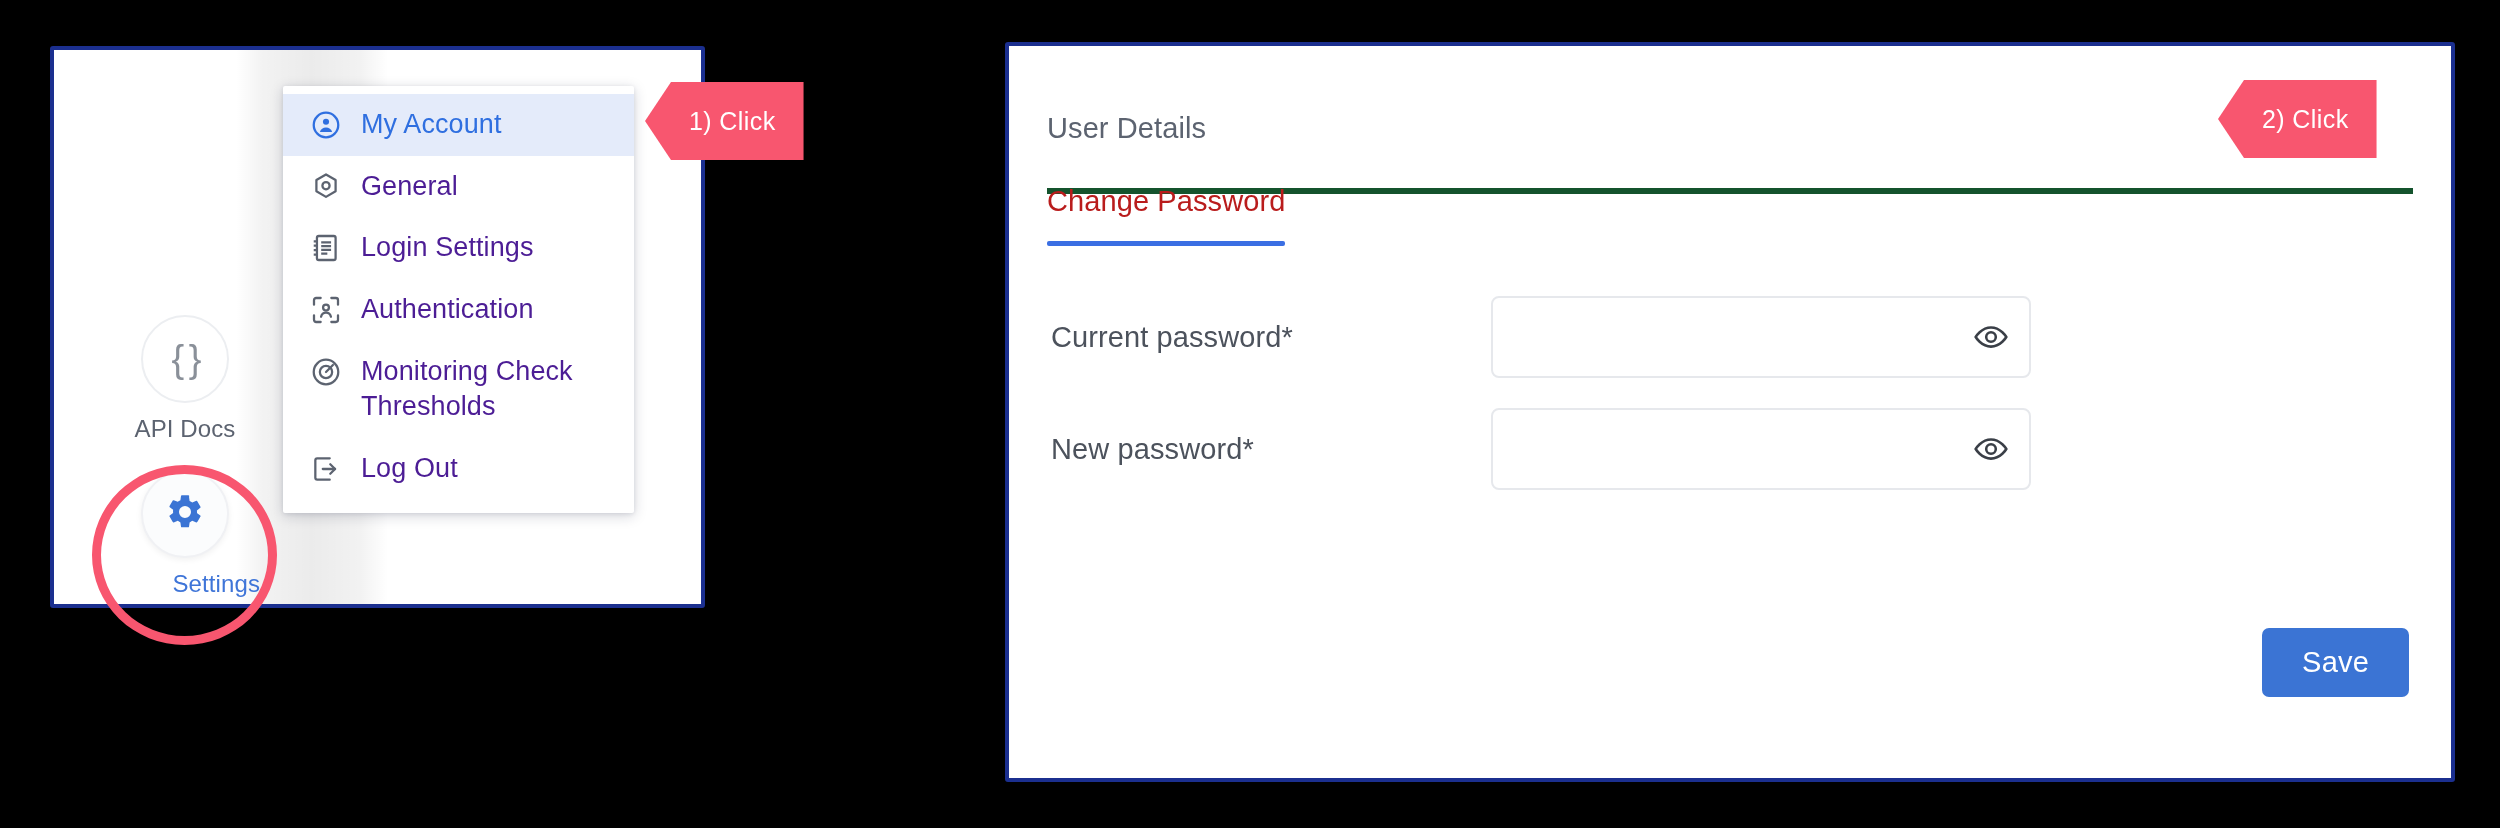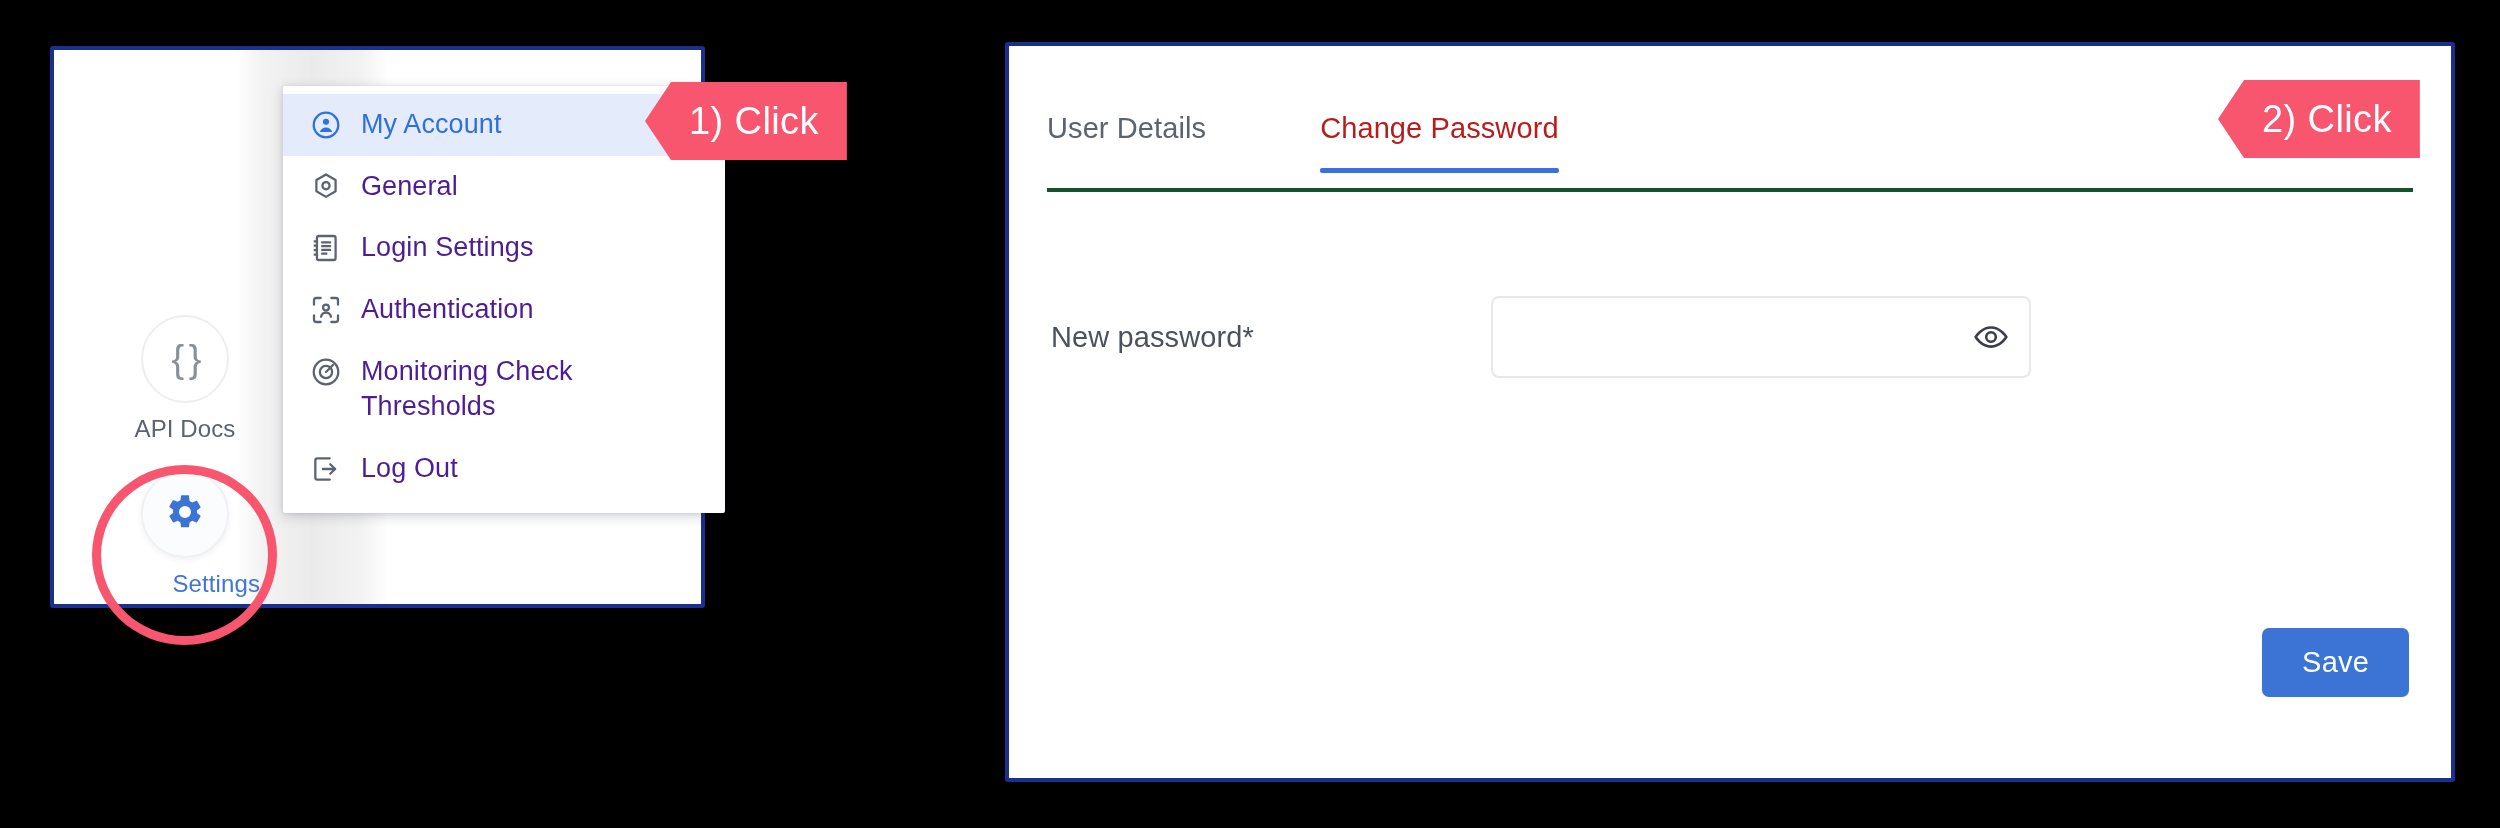--- a/index.html
+++ b/index.html
@@ -99,21 +99,21 @@
     border-radius: 50%;
     box-sizing: border-box;
     pointer-events: none;
   }
 
   
   #settings-menu {
     position: absolute;
     left: 229px;
     top: 36px;
-    width: 442px;
+    width: 351px;
     background: #ffffff;
     box-shadow: 0 3px 14px rgba(20,30,60,0.18), 0 1px 4px rgba(20,30,60,0.10);
     border-radius: 2px;
     padding: 8px 0 14px 0;
     box-sizing: border-box;
   }
   .menu-item {
     display: flex;
     align-items: flex-start;
     padding: 13px 20px 13px 26px;
@@ -152,23 +152,24 @@
     background: #ffffff;
     border: 4px solid #1b2f8f;
     border-radius: 3px;
     box-sizing: border-box;
   }
 
   #tabs-row {
     position: relative;
     margin: 52px 38px 0 38px;
     height: 90px;
-    border-bottom: 4px solid #14532d;
+    border-bottom: 6px solid #14532d;
     display: flex;
     align-items: flex-start;
+    flex-direction: column;
   }
   .tab {
     position: relative;
     font-size: 29px;
     color: #5c6370;
     padding: 14px 0 26px 0;
     margin-right: 114px;
     white-space: nowrap;
     cursor: pointer;
     letter-spacing: 0.1px;
@@ -253,21 +254,21 @@
     cursor: pointer;
     font-family: "Liberation Sans", sans-serif;
     letter-spacing: 0.2px;
   }
 
   
   .callout {
     position: absolute;
     background: #f8566f;
     color: #ffffff;
-    font-size: 38px;
+    font-size: 25px;
     height: 78px;
     line-height: 78px;
     padding: 0 28px 0 44px;
     box-sizing: border-box;
     white-space: nowrap;
     letter-spacing: 0.4px;
     clip-path: polygon(26px 0, 100% 0, 100% 100%, 26px 100%, 0 50%);
   }
   #callout-1 { left: 645px; top: 82px; }
   #callout-2 { left: 2218px; top: 80px; }
@@ -374,20 +375,32 @@
 
 <div id="right-panel">
 
   <div id="tabs-row">
     <div class="tab">User Details</div>
     <div class="tab active">Change Password</div>
   </div>
 
   <div id="password-form">
 
+    <div class="field-row">
+      <div class="field-label">Current password*</div>
+      <div class="field-input-wrap">
+        <input class="field-input" type="text" placeholder="" style="">
+        <button class="eye-btn">
+          <svg width="36" height="36" viewBox="0 0 24 24" fill="none" stroke="#3a3f47" stroke-width="1.7">
+            <path d="M1.8 12S5.4 5.6 12 5.6 22.2 12 22.2 12 18.6 18.4 12 18.4 1.8 12 1.8 12z"></path>
+            <circle cx="12" cy="12" r="3.2"></circle>
+          </svg>
+        </button>
+      </div>
+    </div>
 
     <div class="field-row">
       <div class="field-label">New password*</div>
       <div class="field-input-wrap">
         <input class="field-input" type="text" placeholder="" style="">
         <button class="eye-btn">
           <svg width="36" height="36" viewBox="0 0 24 24" fill="none" stroke="#3a3f47" stroke-width="1.7">
             <path d="M1.8 12S5.4 5.6 12 5.6 22.2 12 22.2 12 18.6 18.4 12 18.4 1.8 12 1.8 12z"></path>
             <circle cx="12" cy="12" r="3.2"></circle>
           </svg>

